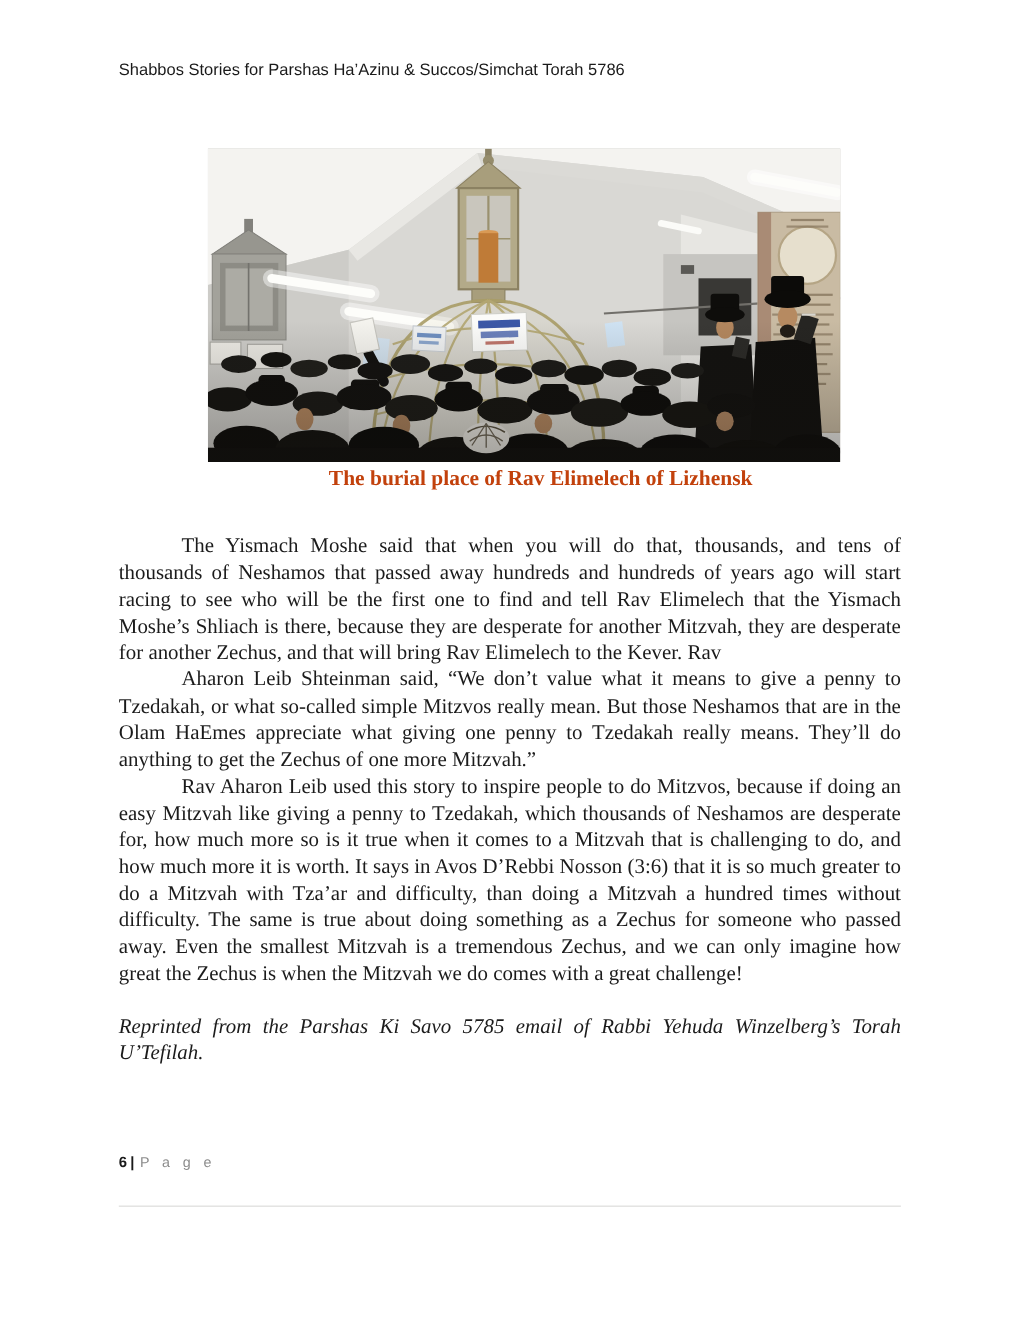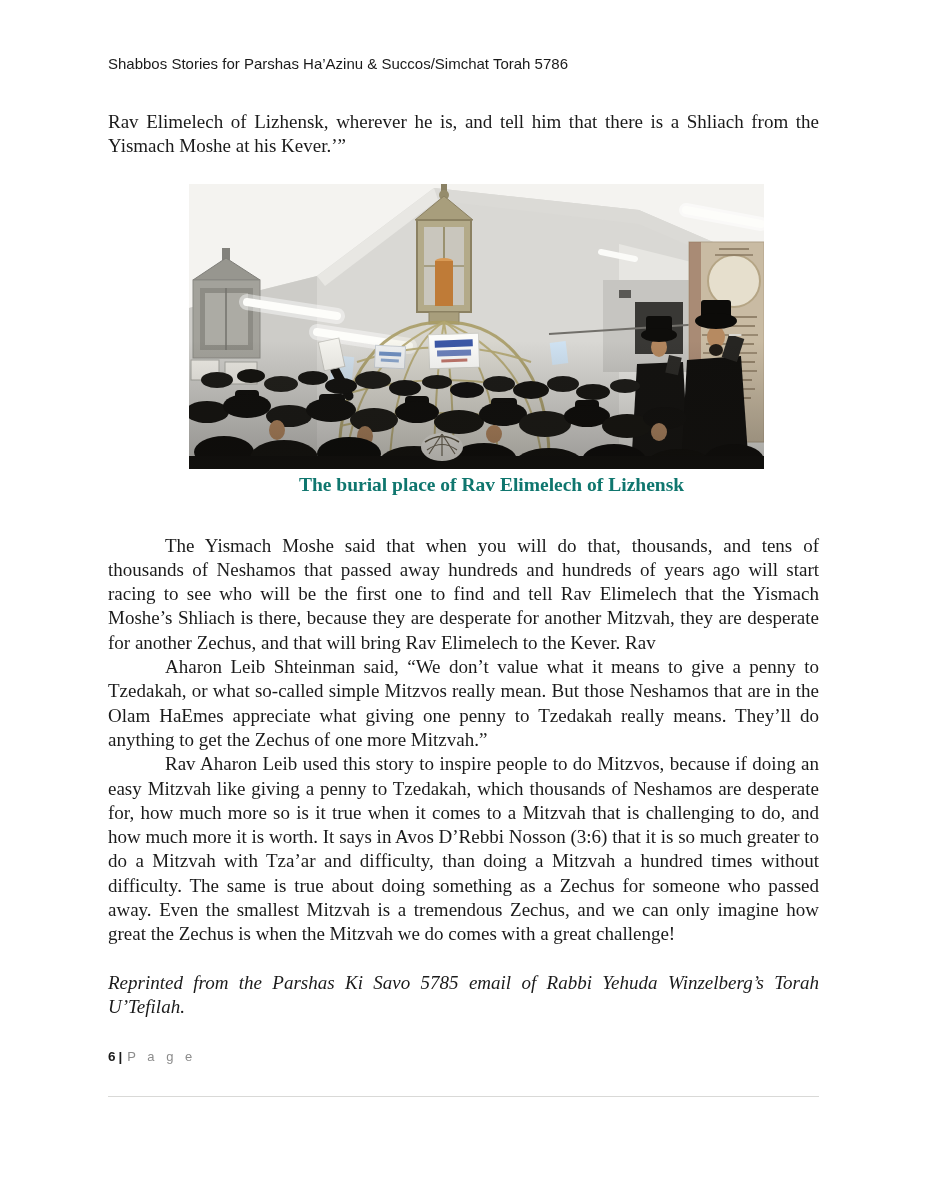--- a/index.html
+++ b/index.html
@@ -11,21 +11,21 @@
       font-size:15px;color:#1a1a1a;letter-spacing:0px;}
   .content{position:absolute;left:108px;top:110px;width:711px;}
   .body-text{margin:0;font-size:19px;line-height:24.3px;text-align:justify;
       color:#1b1b1b;text-indent:57px;}
   .no-indent{text-indent:0;}
   .after-figure{margin-top:37px;}
   .photo-figure{margin:25px 0 0 81px;width:575px;}
   .photo{width:575px;height:285px;overflow:hidden;background:#d9d8d4;}
   .photo svg{display:block;}
   .photo-caption{margin-top:4px;padding-left:30px;text-align:center;
-      font-weight:bold;font-size:19.5px;line-height:24px;color:#0f766e;}
+      font-weight:bold;font-size:19.5px;line-height:24px;color:#c2410c;}
   .reprint{font-style:italic;margin-top:24px;}
   .footer-rule{position:absolute;left:108px;top:1096px;width:711px;height:1px;
       background:#d9d9d7;}
   .footer-text{position:absolute;left:108px;top:1049px;
       font-family:"Liberation Sans","DejaVu Sans",sans-serif;
       font-size:13.5px;color:#1a1a1a;}
   .pg-num{font-weight:bold;}
   .pg-sep{font-weight:bold;margin:0 5px 0 3px;}
   .pg-label{color:#8c8c8c;letter-spacing:4px;font-size:13px;}
 </style>
@@ -33,21 +33,20 @@
 <body>
 
 <div class="page">
 
   <header class="doc-header">
     <span>Shabbos Stories for Parshas Ha’Azinu &amp; Succos/Simchat Torah 5786</span>
   </header>
 
   <main class="content">
 
-    <p class="body-text no-indent">Rav Elimelech of Lizhensk, wherever he is, and tell him that there is a Shliach from the Yismach Moshe at his Kever.’”</p>
 
     <figure class="photo-figure">
       <div class="photo">
         <svg width="575" height="285" viewBox="0 0 575 285" xmlns="http://www.w3.org/2000/svg">
           <defs>
             <linearGradient id="vig" x1="0" y1="0" x2="0" y2="1">
               <stop offset="0.55" stop-color="#151310" stop-opacity="0"></stop>
               <stop offset="1" stop-color="#151310" stop-opacity="0.32"></stop>
             </linearGradient>
           </defs>

